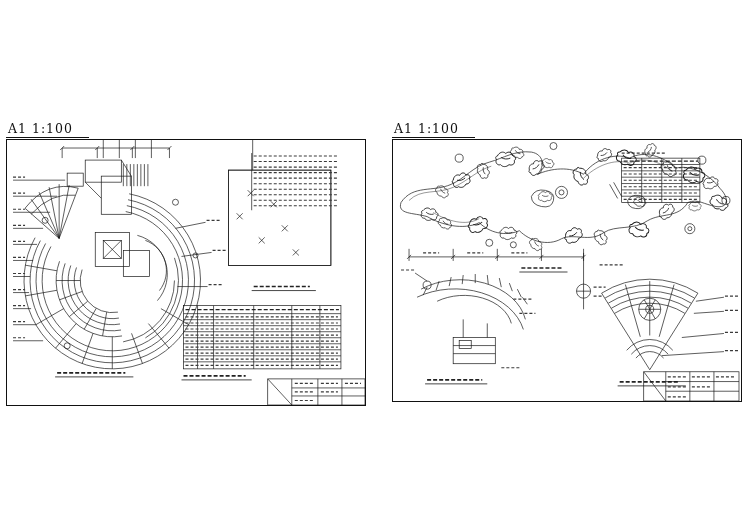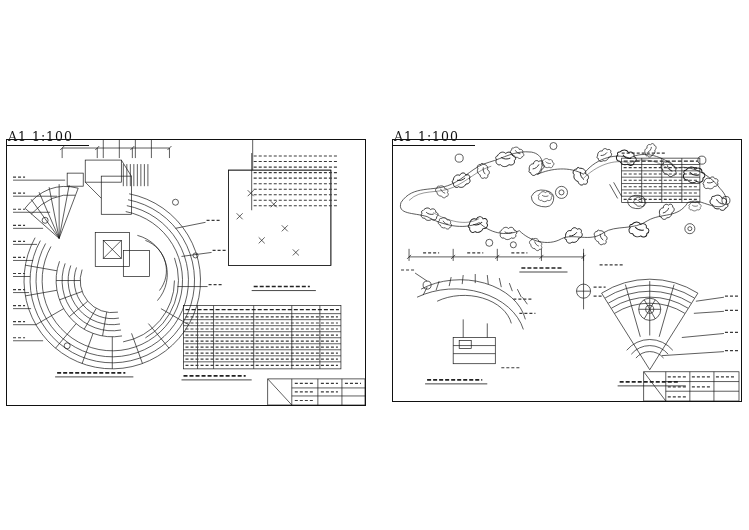--- a/index.html
+++ b/index.html
@@ -1,19 +1,19 @@
 <!DOCTYPE html>
 <html><head>
 <meta charset="utf-8">
 <style>
   html,body{margin:0;padding:0;}
   body{width:749px;height:530px;background:#ffffff;position:relative;overflow:hidden;
        font-family:"DejaVu Serif", serif;}
   .sheet{position:absolute;}
-  .sheet-label{position:absolute;top:8px;left:0;font-size:12.5px;line-height:14px;color:#111;
+  .sheet-label{position:absolute;top:0;left:0;font-size:12.5px;line-height:14px;color:#111;
        letter-spacing:1px;border-bottom:1px solid #111;padding:0 16px 1px 2px;white-space:nowrap;text-align:right;}
   .frame{position:absolute;left:0;right:0;bottom:0;border:1px solid #111;}
   .frame svg{display:block;width:100%;height:100%;}
   svg line, svg path, svg rect, svg circle, svg ellipse, svg use{fill:none;stroke:#1a1a1a;stroke-width:.7;}
   .t{stroke:#3a3a3a;stroke-width:1.2;stroke-dasharray:3 2;}
   .t2{stroke:#222;stroke-width:1.6;stroke-dasharray:4 2;}
   .thin{stroke-width:.45;}
   .ул{stroke-width:.8;}
 </style>
 </head>

